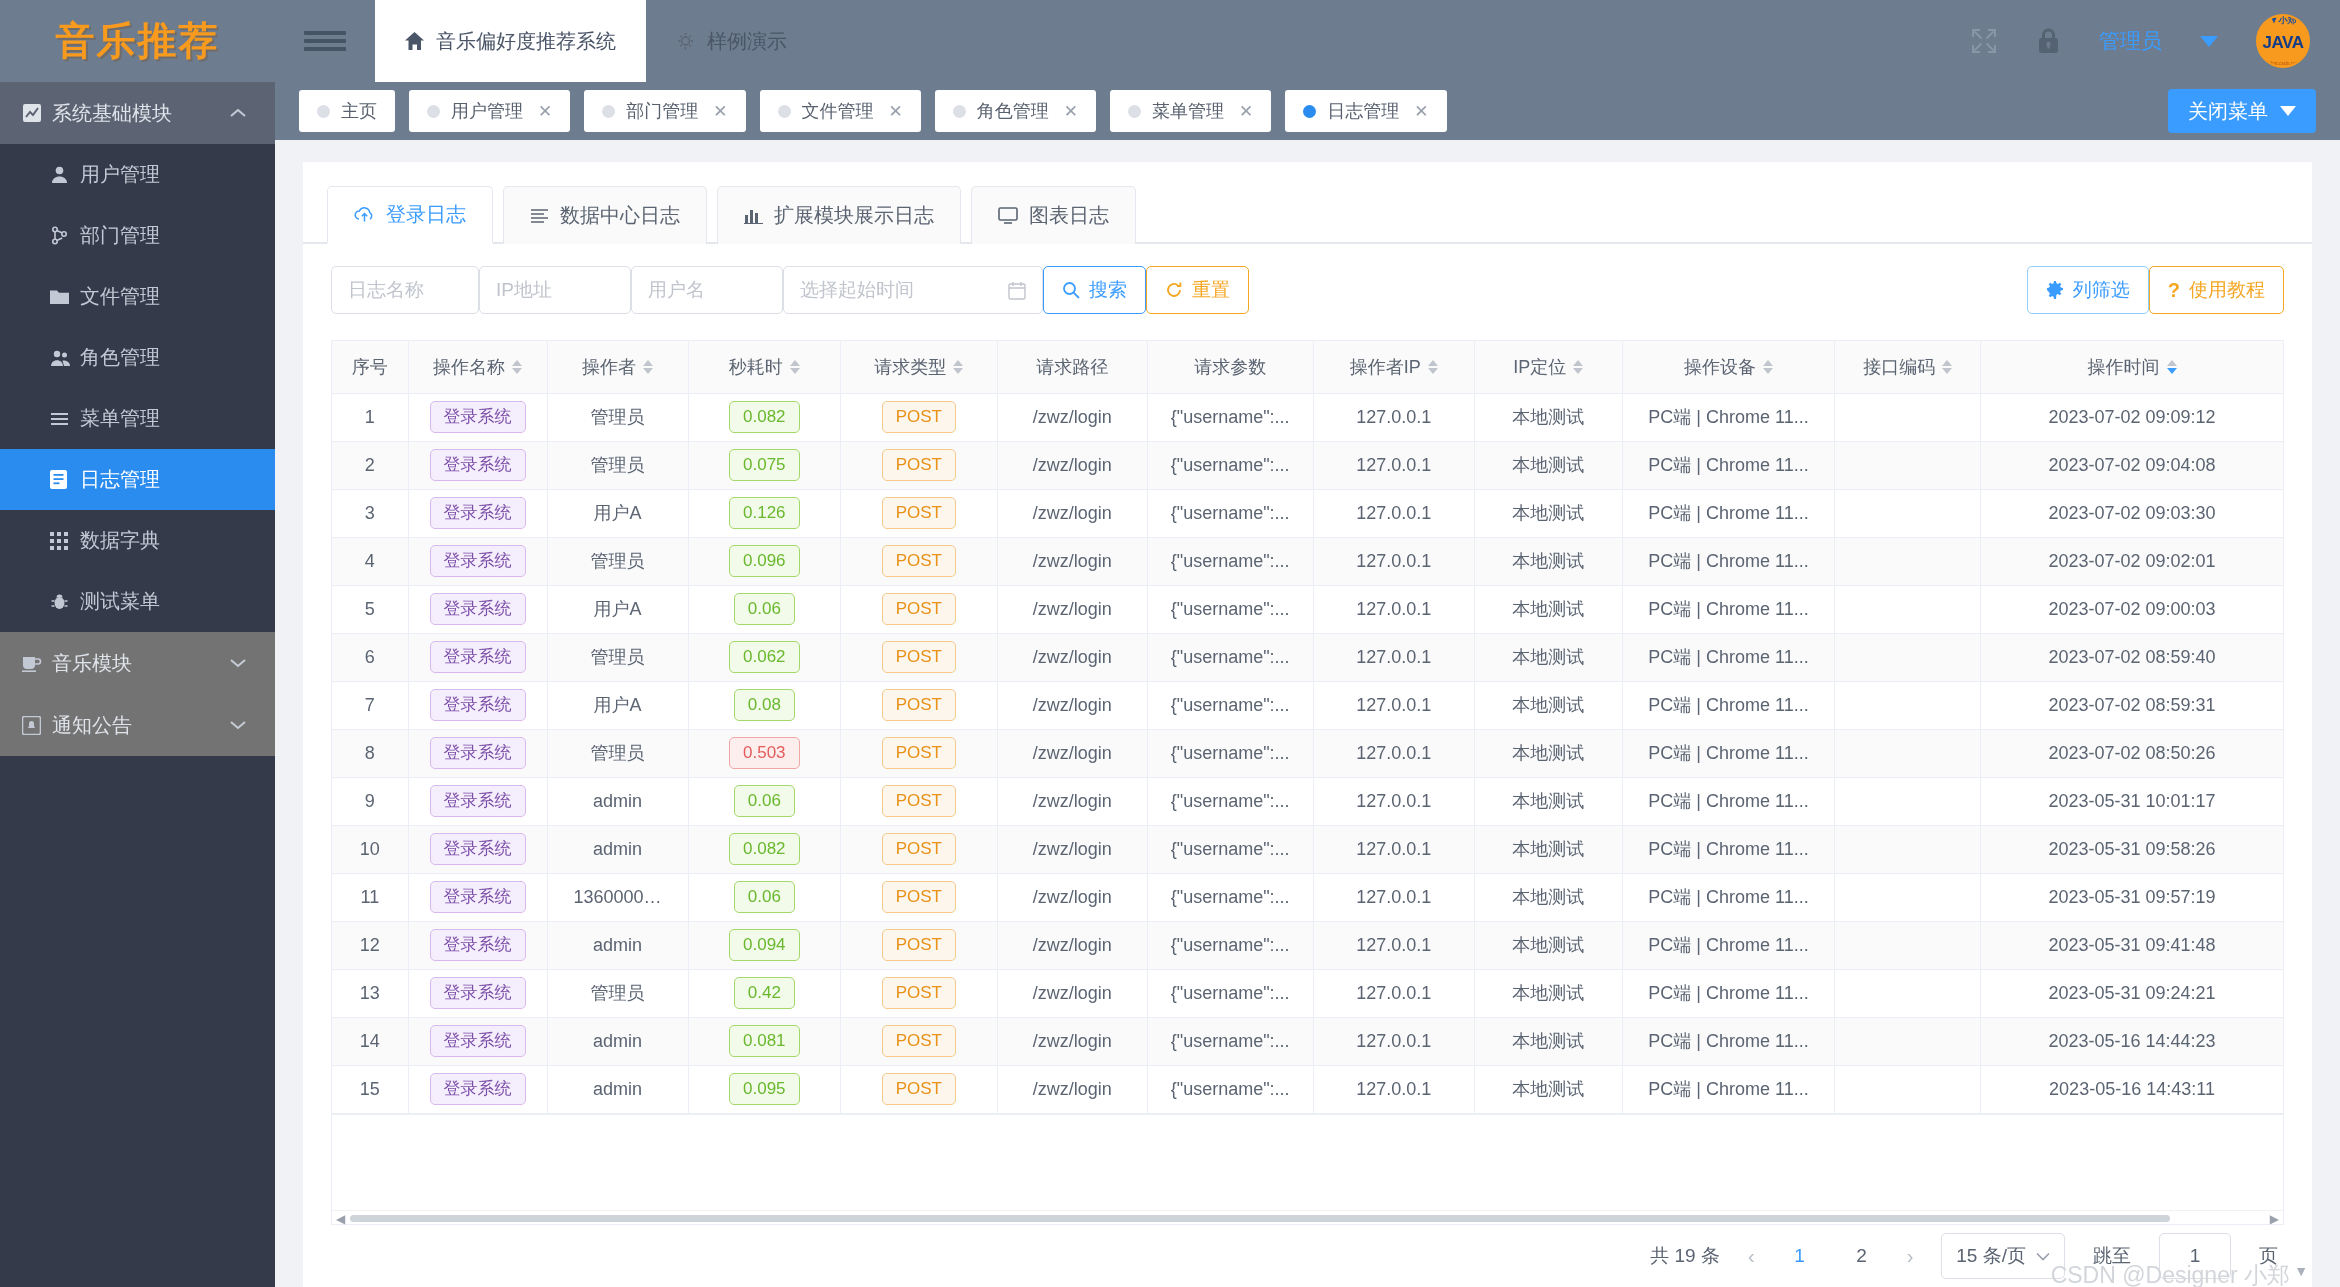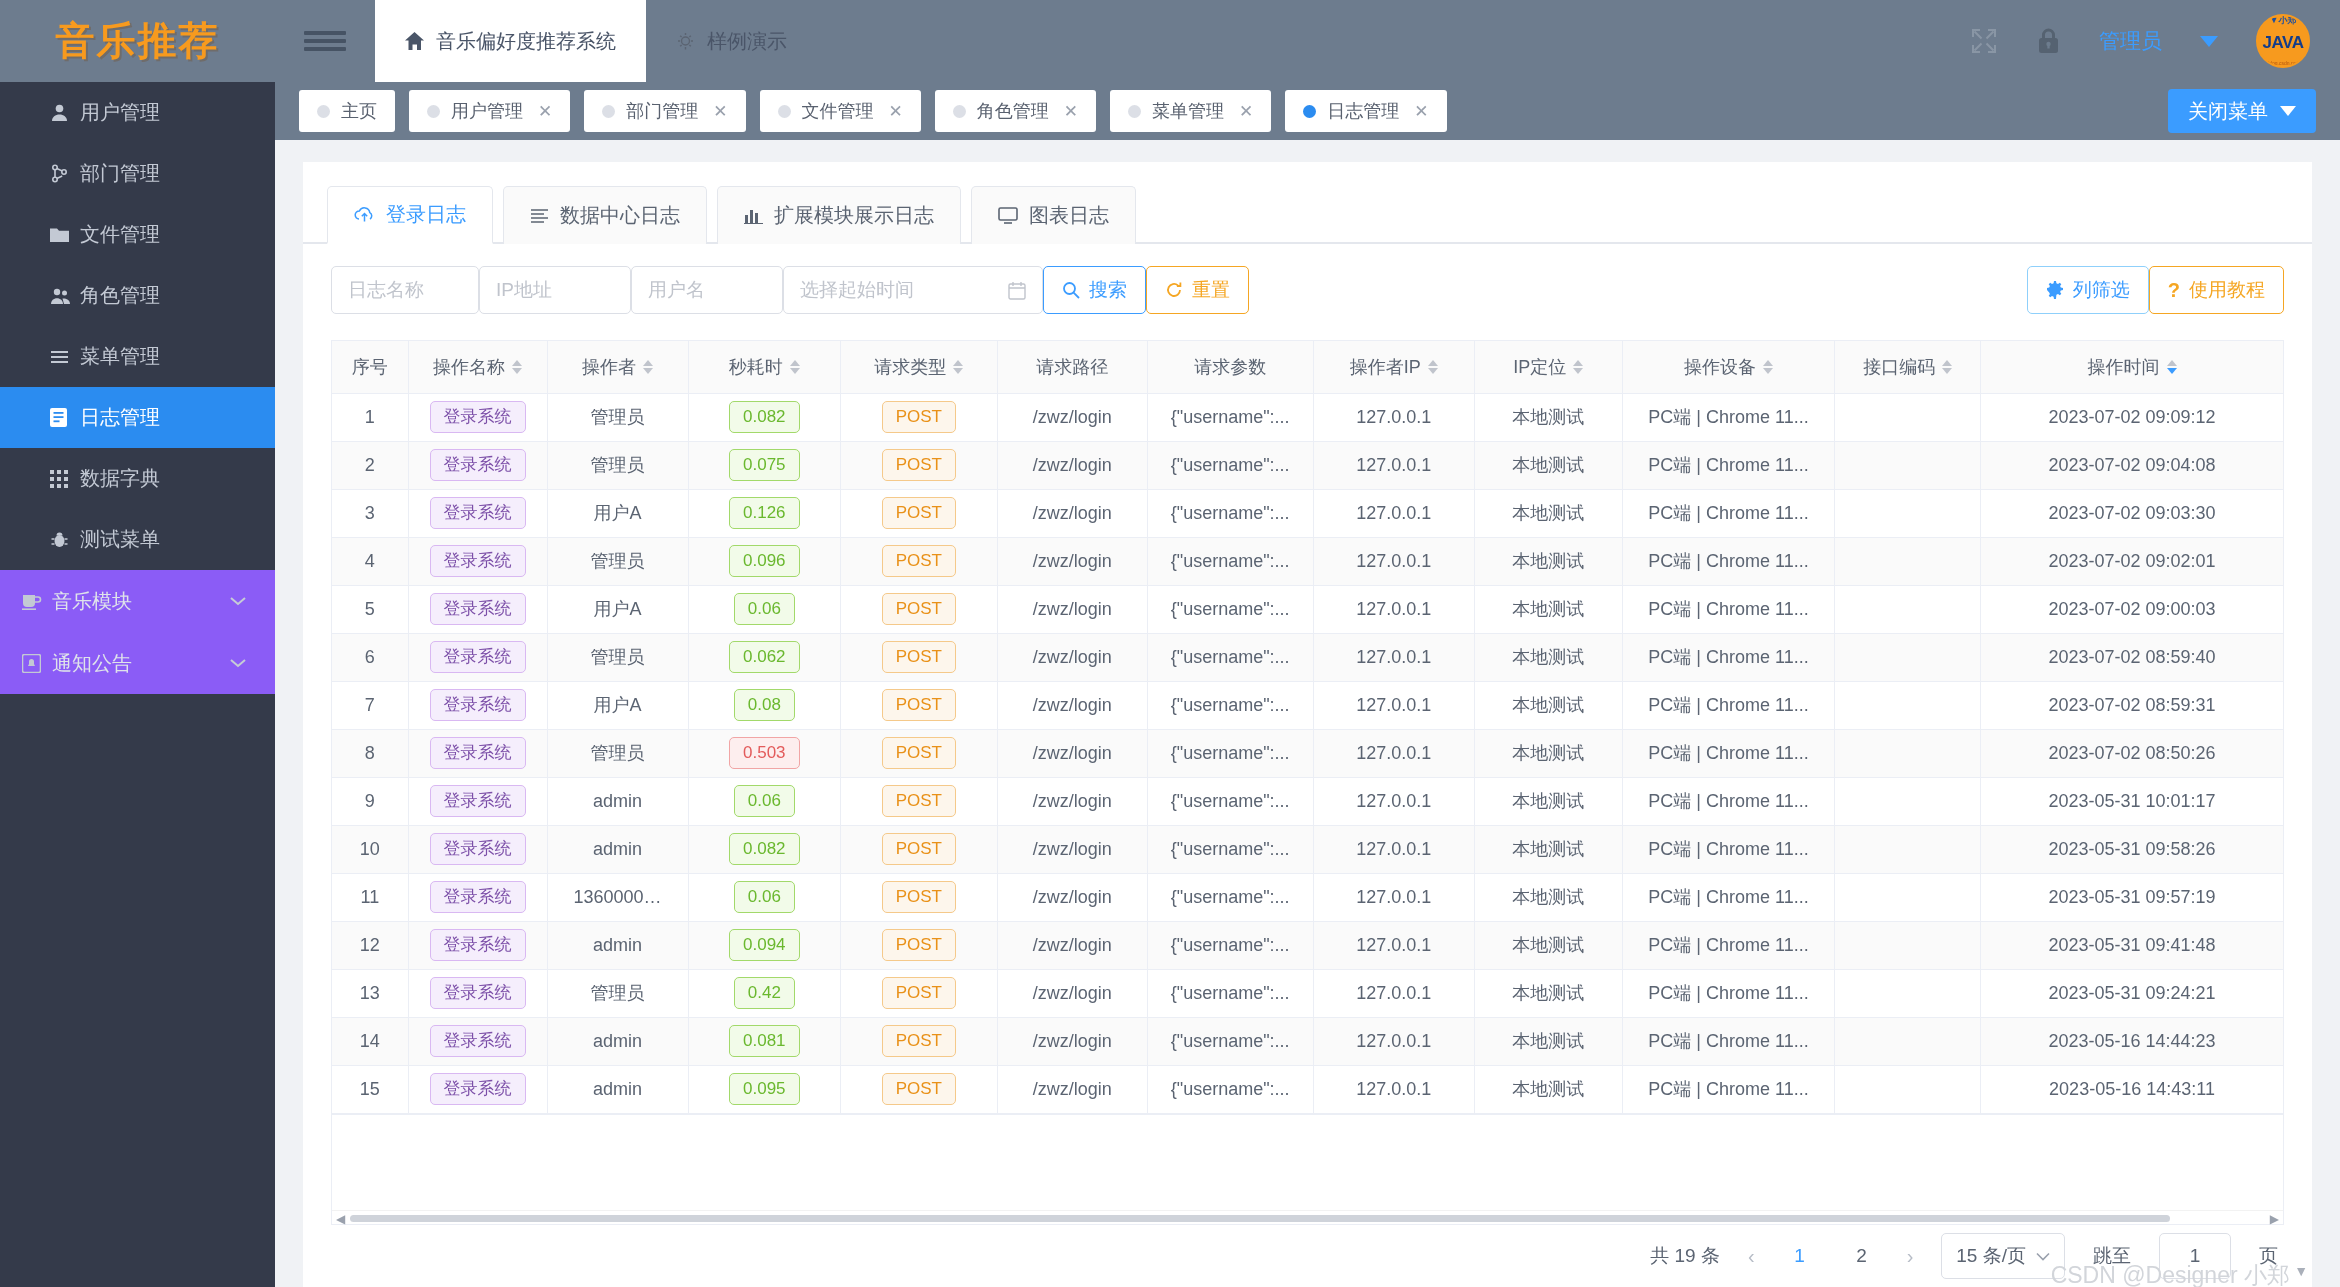--- a/index.html
+++ b/index.html
@@ -24,21 +24,21 @@
     font-size: 39px; font-weight: bold; color: #f79a1e;
     letter-spacing: 2px;
     text-shadow: 2px 2px 0 rgba(120,60,0,.25);
   }
   .menu { flex: 1; overflow: hidden; }
   .menu-group-title {
     height: 62px; display: flex; align-items: center;
     padding-left: 22px; color: #dfe3ea; font-size: 20px;
     background: #5c6473; position: relative; cursor: pointer;
   }
-  .menu-group-title.collapsed { background: #8b5cf6; }
+  .menu-group-title.collapsed { background: #737373; }
   .menu-group-title .gi { width: 30px; display: inline-flex; align-items: center; }
   .menu-group-title .arrow {
     position: absolute; right: 28px; font-size: 16px; color: #c6ccd6;
   }
   .menu-item {
     height: 61px; display: flex; align-items: center;
     padding-left: 50px; color: #c3c9d4; font-size: 20px; cursor: pointer;
   }
   .menu-item .mi { width: 30px; display: inline-flex; align-items: center; }
   .menu-item.active { background: #2b8cf0; color: #fff; }
@@ -181,20 +181,34 @@
 <body>
 
 <div class="app">
 
   <aside class="sidebar">
     <div class="logo-box">
       <div class="logo-text">音乐推荐</div>
     </div>
     <nav class="menu">
 
+      <div class="menu-group-title">
+        <span class="gi">
+          <svg width="20" height="20" viewBox="0 0 20 20">
+              <rect x="1" y="1" width="18" height="18" rx="2" fill="#dfe3ea"></rect>
+              <polyline points="4,14 8,9 11,12 16,5" fill="none" stroke="#5c6473" stroke-width="2"></polyline>
+            </svg>
+        </span>
+        <span>系统基础模块</span>
+        <span class="arrow">
+          <svg width="18" height="12" viewBox="0 0 18 12">
+              <polyline points="2,9 9,3 16,9" fill="none" stroke="#c6ccd6" stroke-width="2"></polyline>
+            </svg>
+        </span>
+      </div>
 
       <div class="menu-item">
         <span class="mi">
           <svg width="19" height="19" viewBox="0 0 19 19" fill="#c3c9d4">
               <circle cx="9.5" cy="5.5" r="3.8"></circle>
               <path d="M2 18c0-4.1 3.4-6.5 7.5-6.5S17 13.9 17 18z"></path>
             </svg>
         </span>
         <span>用户管理</span>
       </div>

